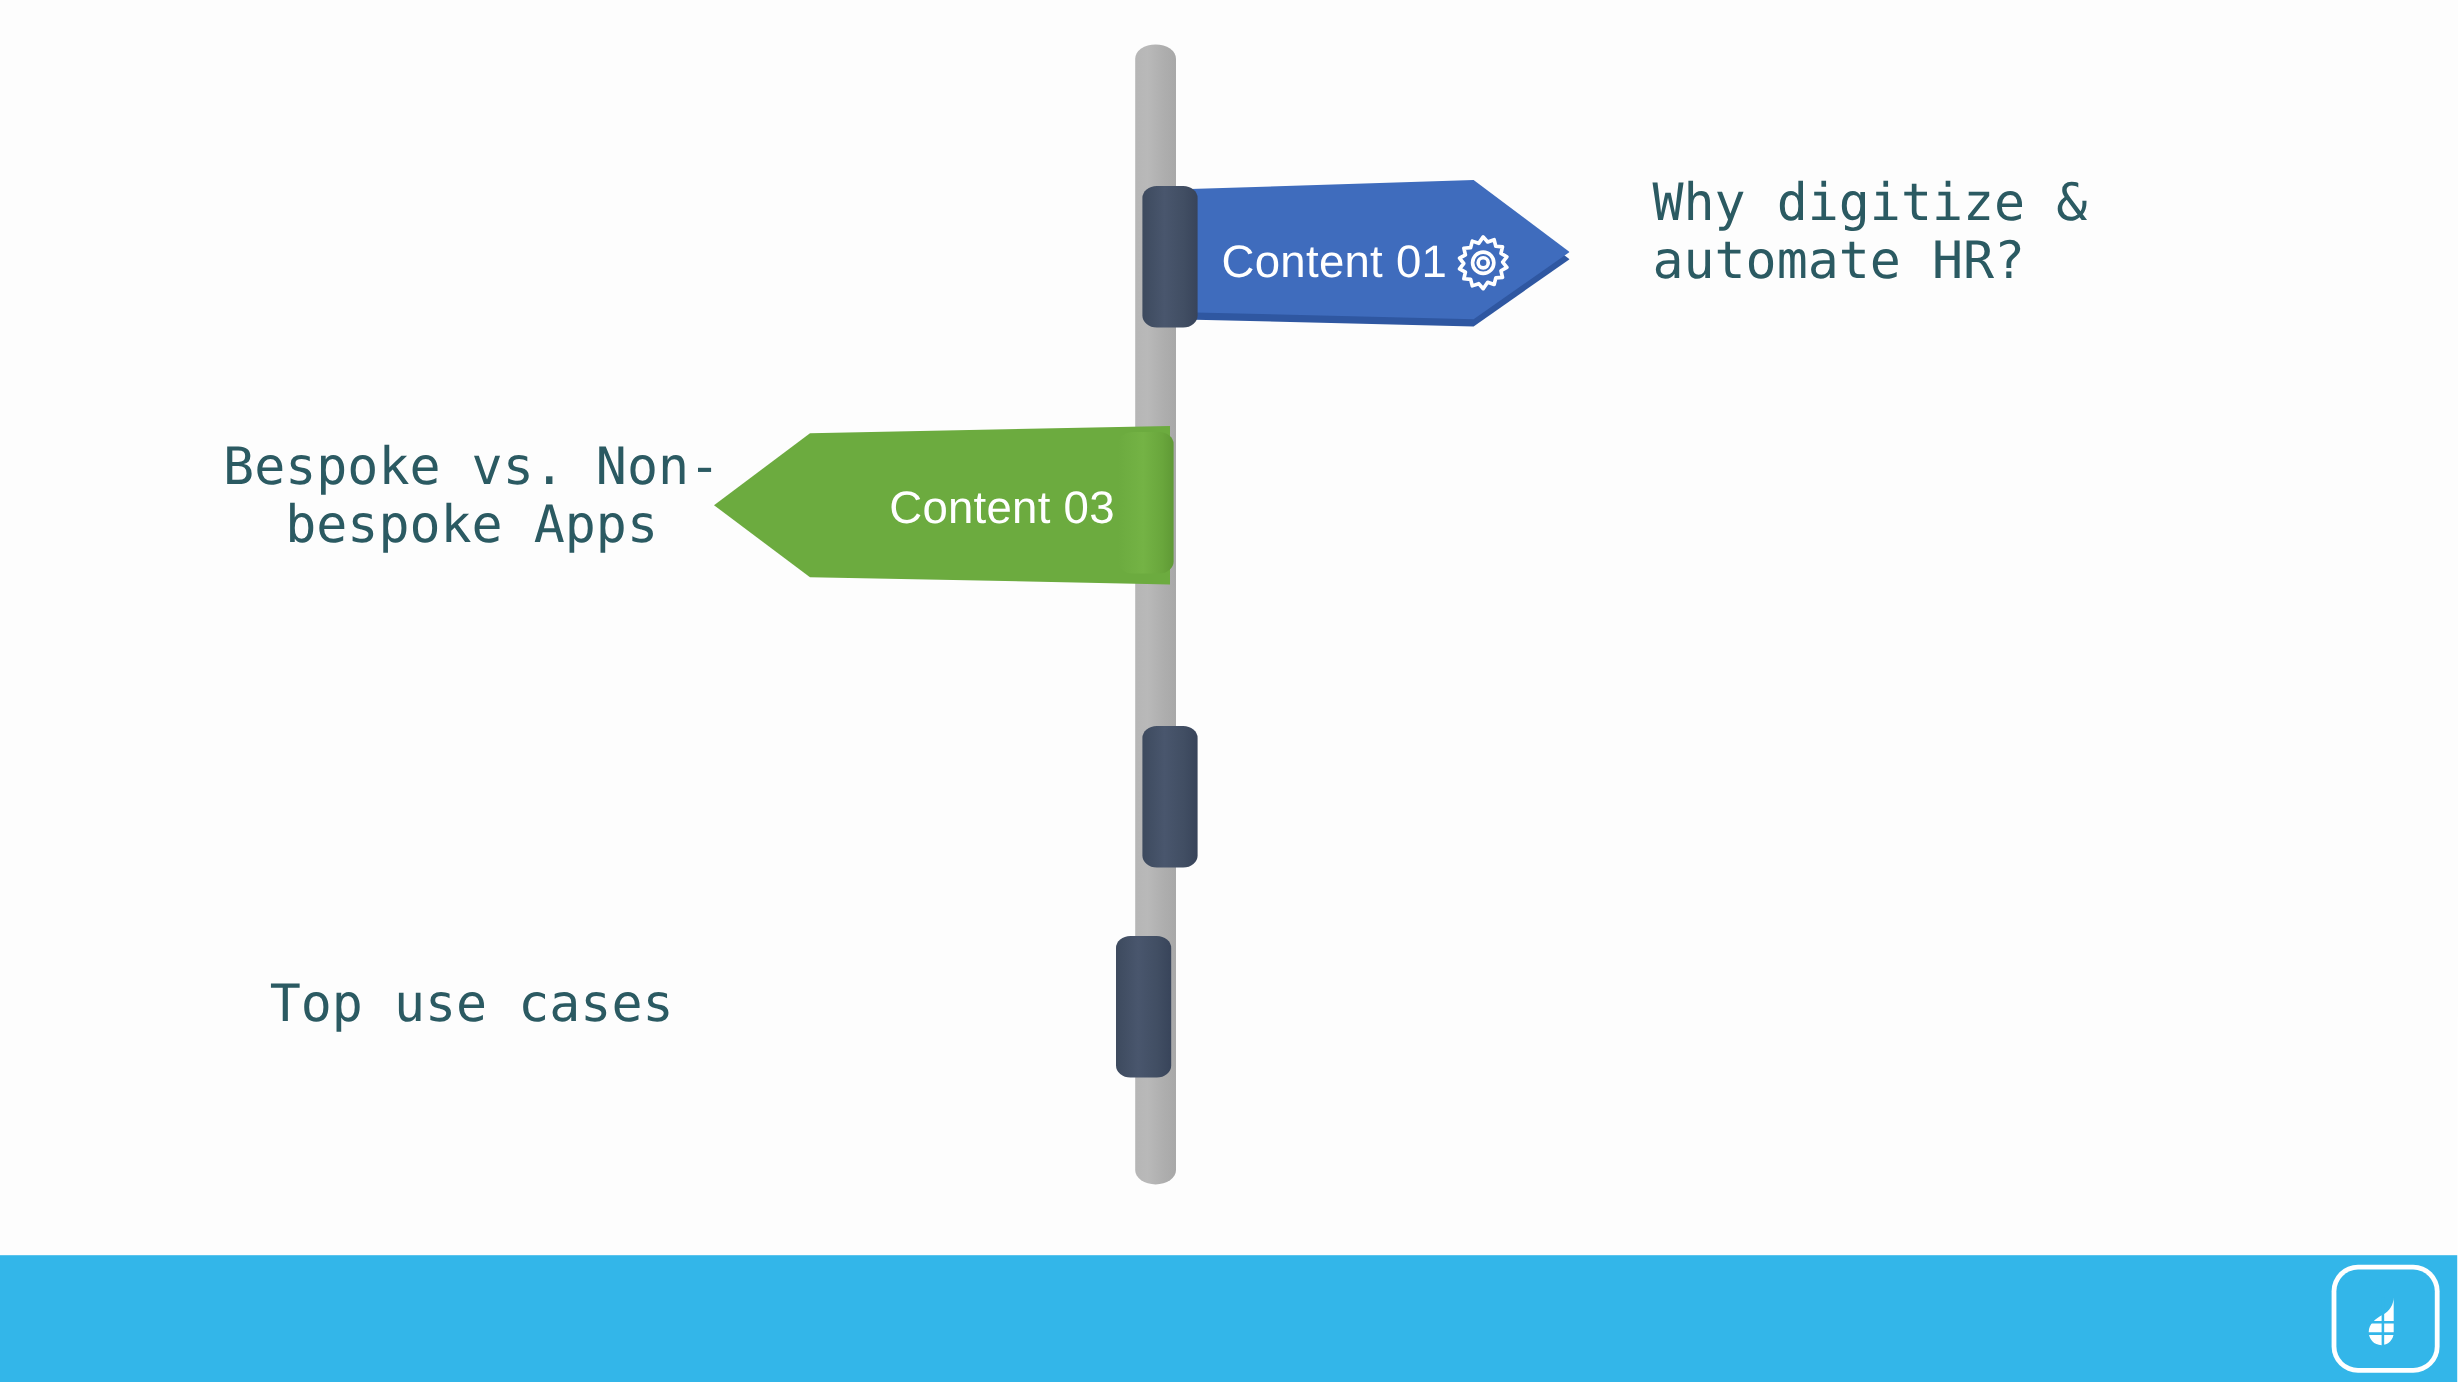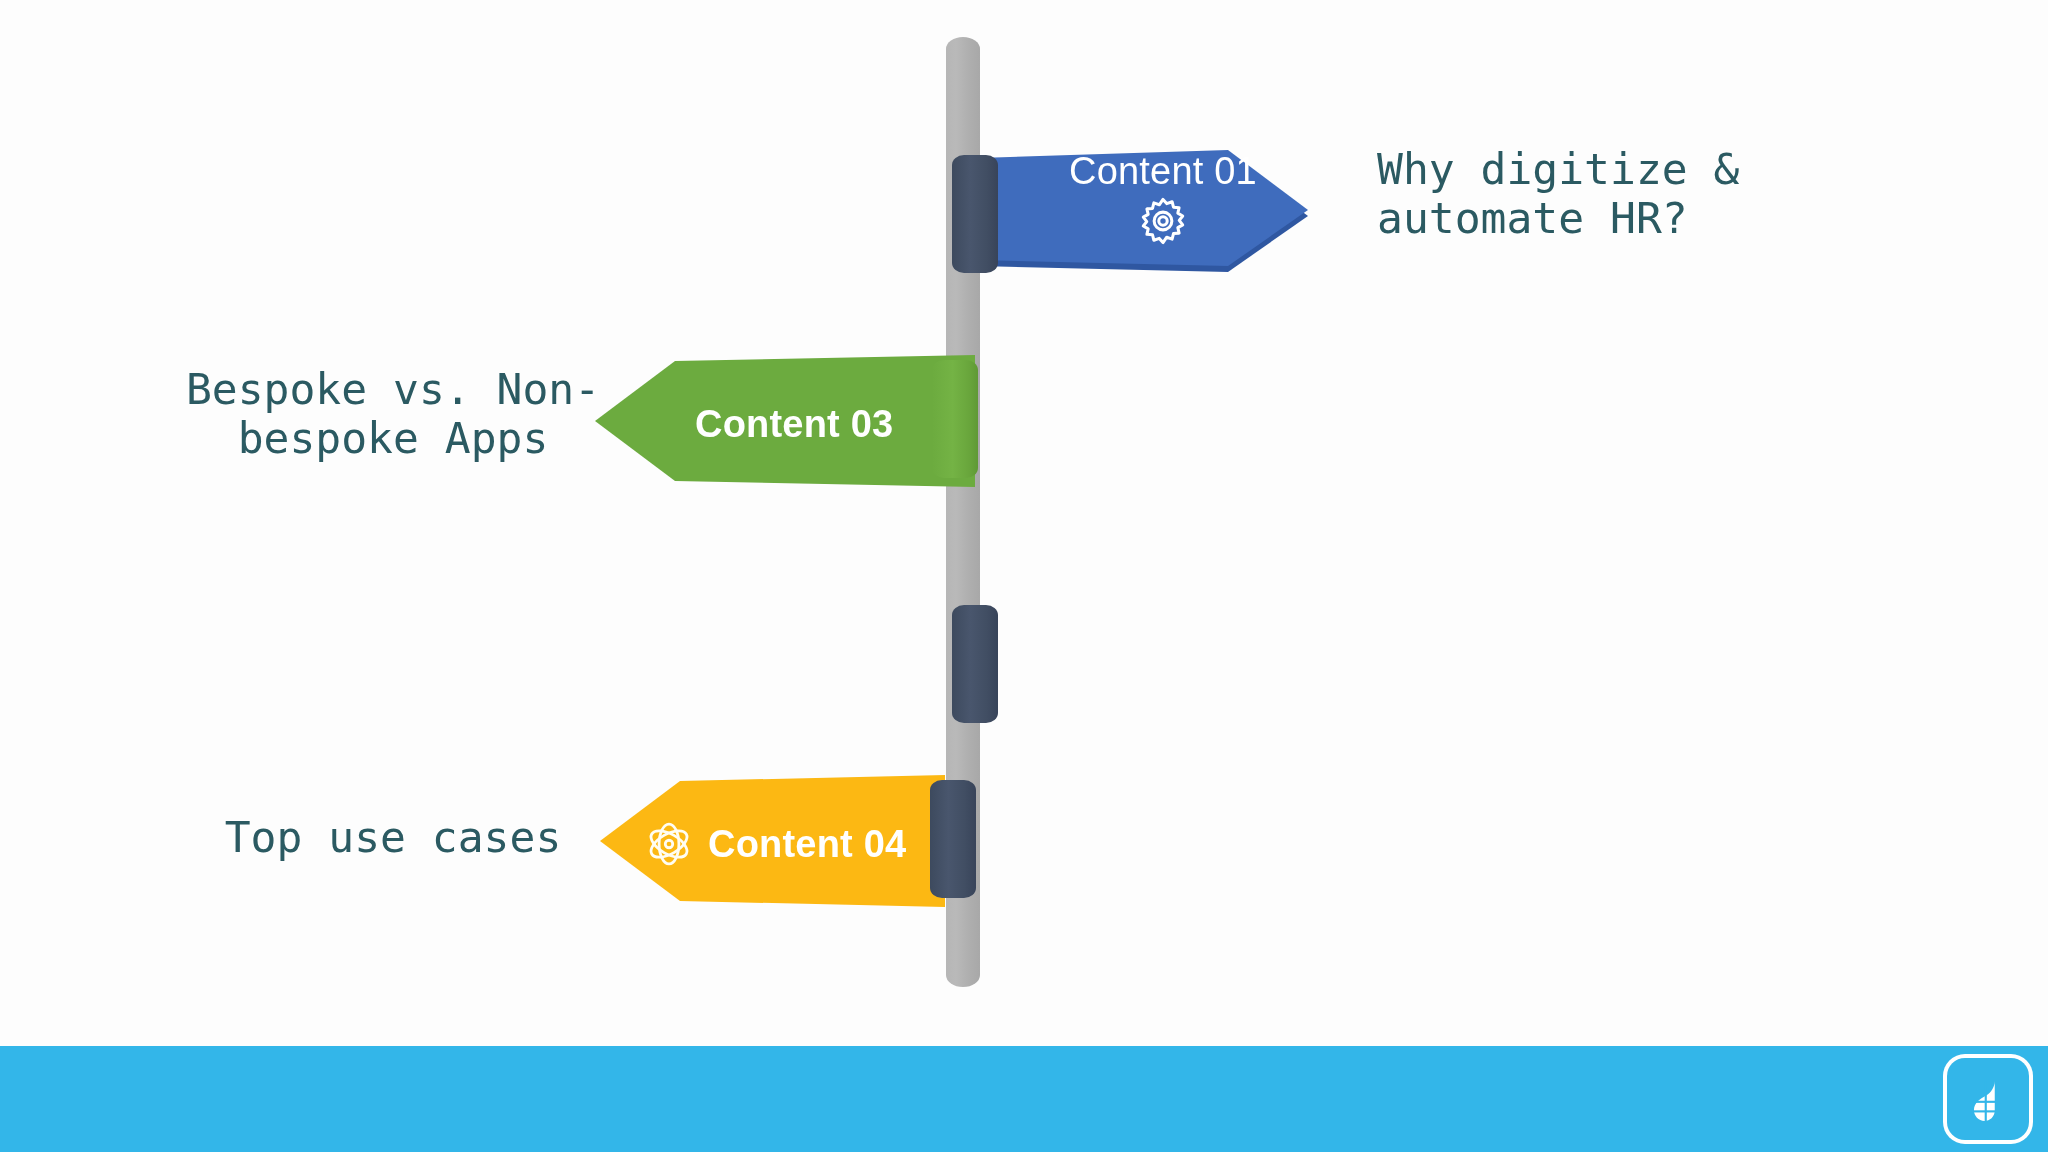--- a/index.html
+++ b/index.html
@@ -55,26 +55,24 @@
     color: #ffffff;
     font-size: 38px;
     font-weight: 400;
     letter-spacing: .2px;
     z-index: 4;
     pointer-events: none;
   }
   .sign.right .label {
     justify-content: flex-start;
     padding-left: 40px;
-    flex-direction: column;
   }
   .sign.left .label {
-    justify-content: flex-start;
+    justify-content: center;
     padding-left: 100px;
-    font-weight: bold;
   }
   .label .icon {
     display: inline-flex;
     align-items: center;
     margin: 0 2px;
   }
 
   
   .caption {
     position: absolute;
@@ -152,38 +150,20 @@
 
   <div class="collar" style="left:932px; top:360px; background:linear-gradient(to right,#6cab3f 0%,#74b345 45%,#69a63c 80%,#5f9935 100%);"></div>
 
   <div class="caption left-cap" style="left:113px; top:365px; width:560px;">Bespoke vs. Non-
 bespoke Apps</div>
 
 
   <div class="collar" style="left:952px; top:605px;"></div>
 
 
-  <div class="sign left" style="left:600px; top:775px; width:345px; height:138px;">
-    <svg class="blade" viewBox="0 0 345 138" preserveAspectRatio="none">
-      <polygon points="80,6 345,0 345,132 80,126 0,66" fill="#fcb813"></polygon>
-    </svg>
-    <div class="label" style="padding-left:38px;">
-      <span class="icon" style="margin-right:10px;">
-        <svg width="58" height="58" viewBox="0 0 48 48">
-          <g fill="none" stroke="#fffdf2" stroke-width="2.3">
-            <ellipse cx="24" cy="24" rx="8.2" ry="16.5" transform="rotate(0 24 24)"></ellipse>
-            <ellipse cx="24" cy="24" rx="8.2" ry="16.5" transform="rotate(60 24 24)"></ellipse>
-            <ellipse cx="24" cy="24" rx="8.2" ry="16.5" transform="rotate(120 24 24)"></ellipse>
-            <circle cx="24" cy="24" r="3.1"></circle>
-          </g>
-        </svg>
-      </span>
-      <span>Content 04</span>
-    </div>
-  </div>
 
   <div class="collar" style="left:930px; top:780px;"></div>
 
   <div class="caption left-cap" style="left:113px; top:813px; width:560px;">Top use cases</div>
 
   <div class="footer-bar"></div>
 
   <div class="logo-tile">
     <svg width="54" height="54" viewBox="0 0 48 48">
       <path d="M30 8 C30 8 30 30 30 34 C30 40 25.5 43.5 21 43.5 C15.5 43.5 11.5 39.2 11.5 33.8 C11.5 27.5 17 23.5 22 21 C27 18.5 30 13 30 8 Z" fill="#ffffff"></path>

